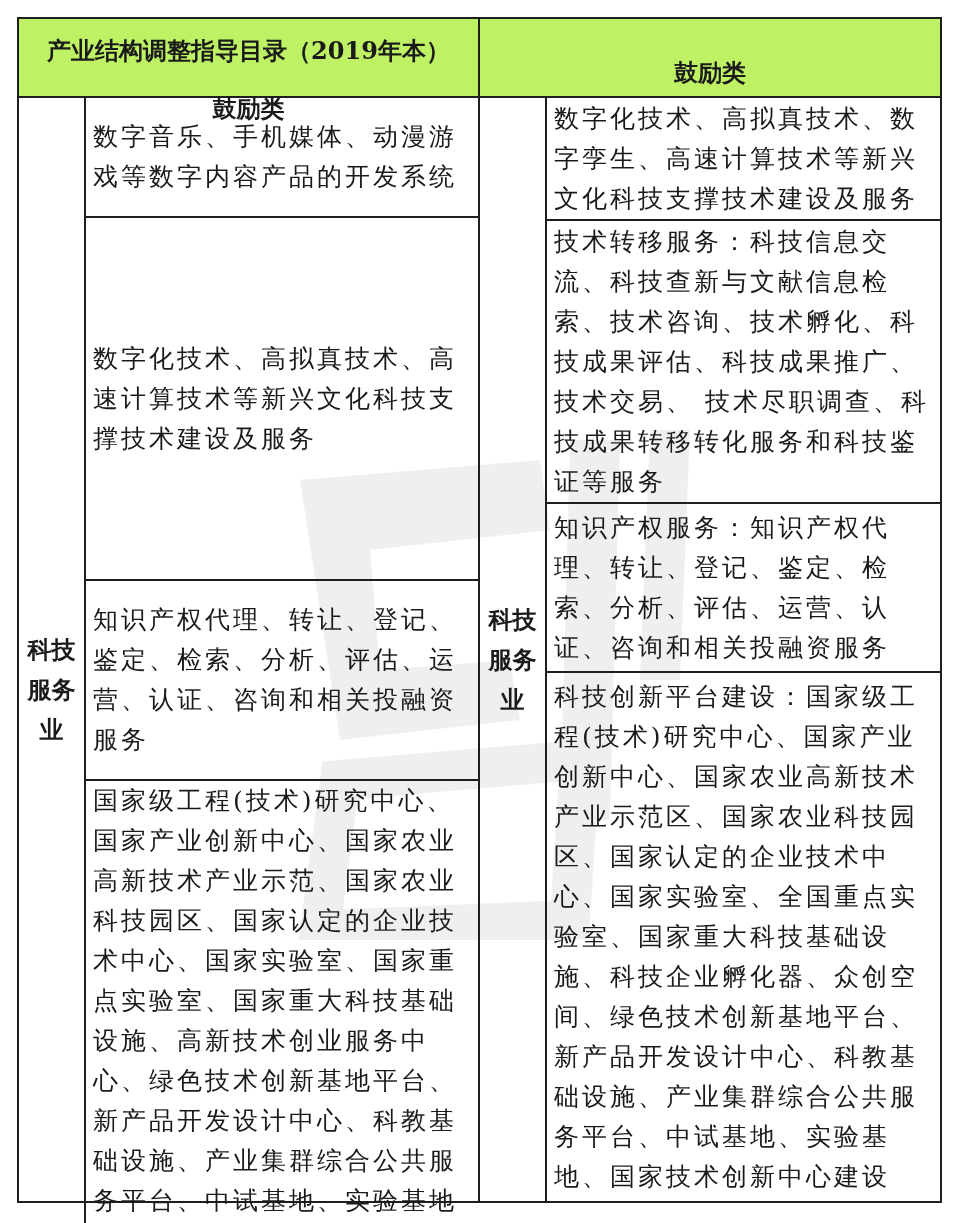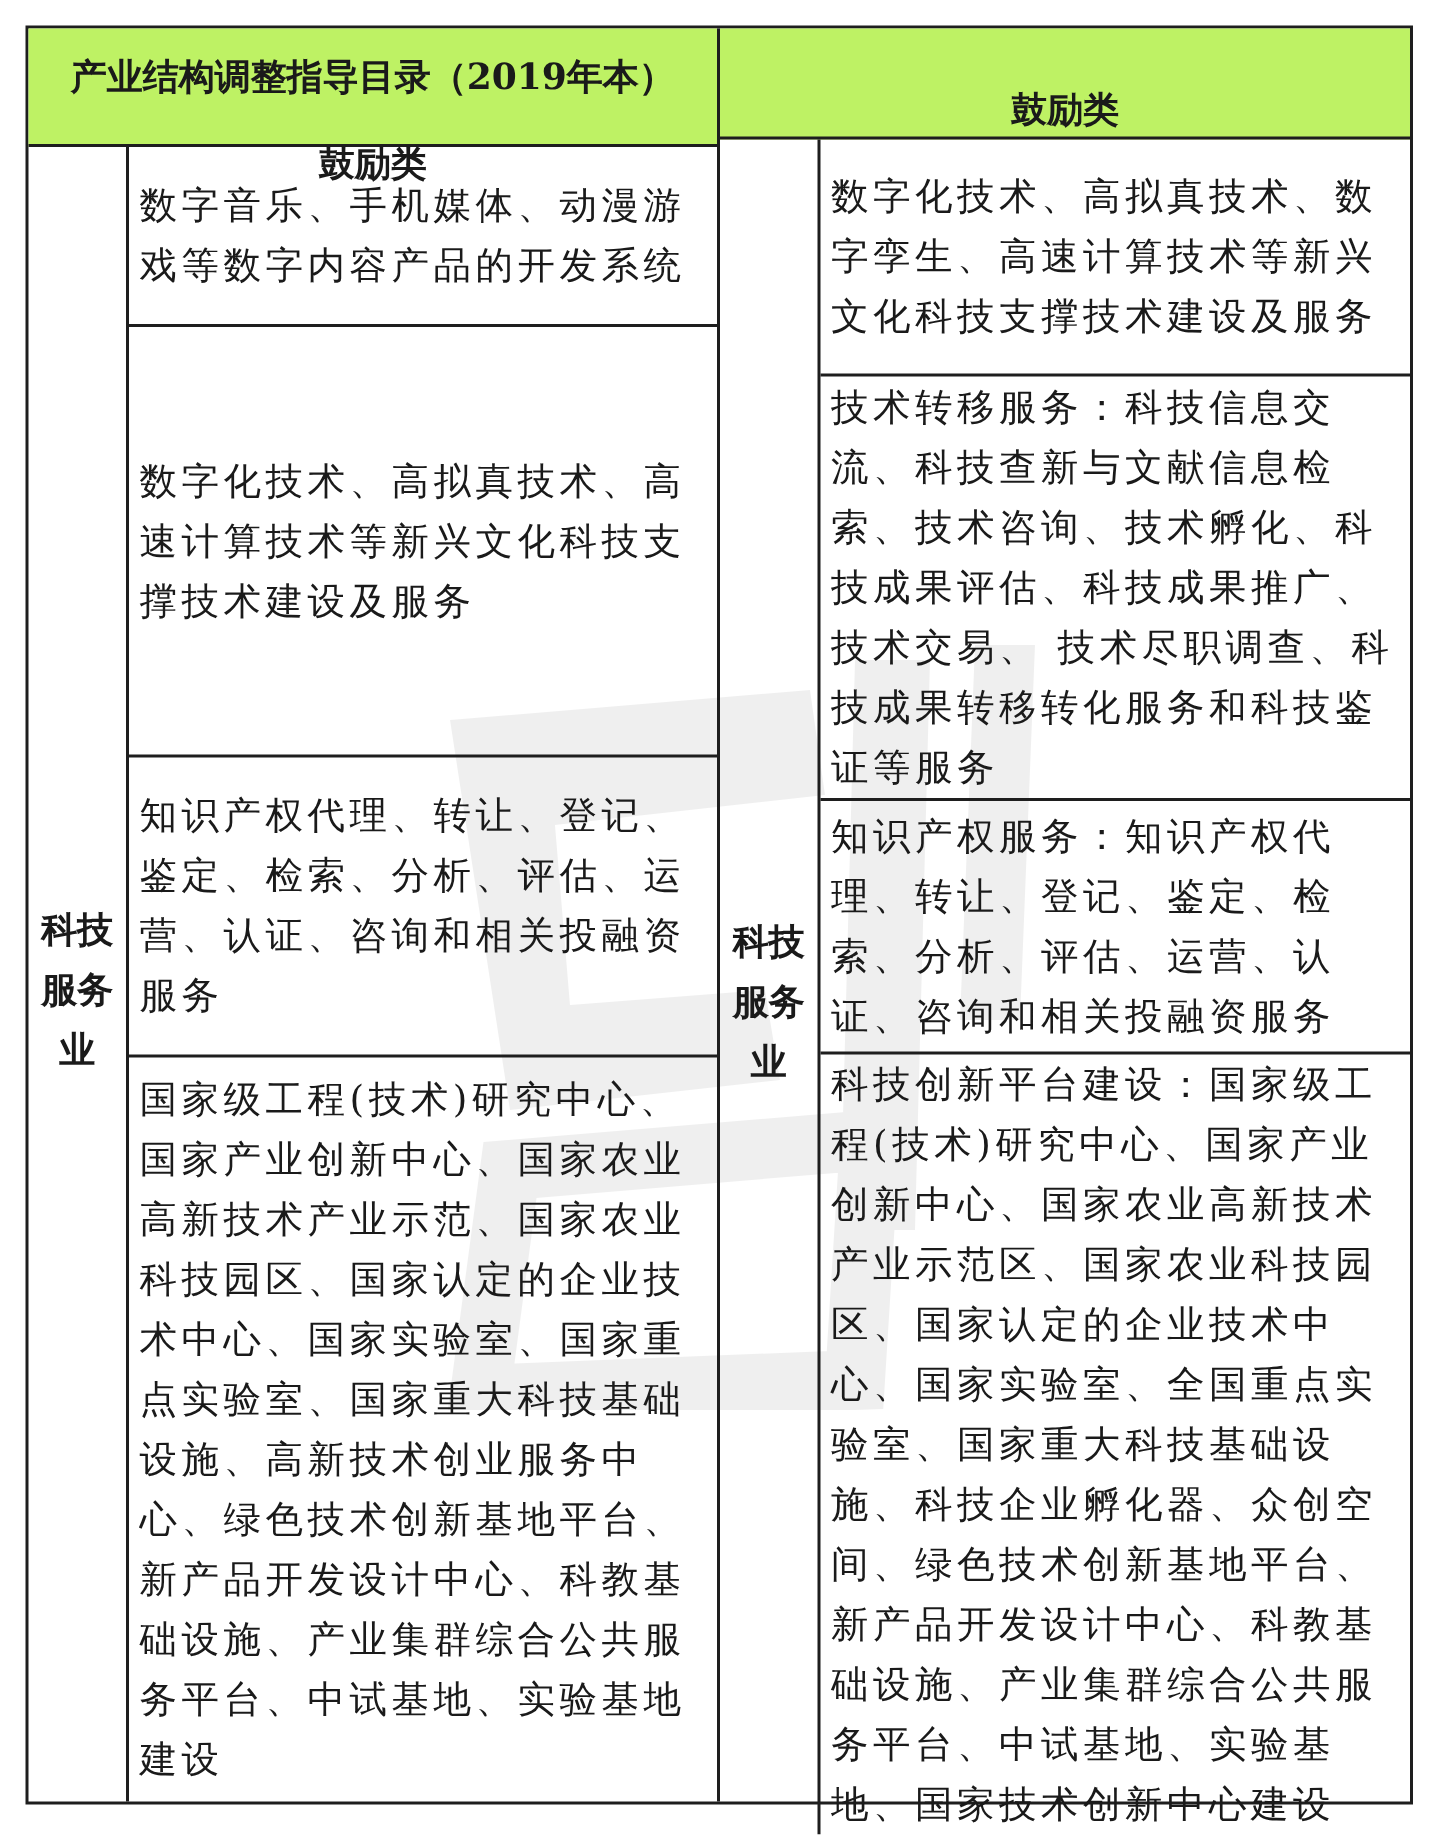--- a/index.html
+++ b/index.html
@@ -68,21 +68,21 @@
       <span class="t2">鼓励类</span>
     </div>
     <div class="body">
       <div class="cat">
         <span>科技服务业</span>
       </div>
       <div class="rows">
         <div class="row" style="height:120px">
           <span class="txt">数字音乐、手机媒体、动漫游戏等数字内容产品的开发系统</span>
         </div>
-        <div class="row" style="height:287px">
+        <div class="row" style="height:363px">
           <span class="txt">数字化技术、高拟真技术、高速计算技术等新兴文化科技支撑技术建设及服务</span>
         </div>
         <div class="row" style="height:200px">
           <span class="txt">知识产权代理、转让、登记、鉴定、检索、分析、评估、运营、认证、咨询和相关投融资服务</span>
         </div>
         <div class="row" style="flex:1">
           <span class="txt">国家级工程(技术)研究中心、国家产业创新中心、国家农业高新技术产业示范、国家农业科技园区、国家认定的企业技术中心、国家实验室、国家重点实验室、国家重大科技基础设施、高新技术创业服务中心、绿色技术创新基地平台、新产品开发设计中心、科教基础设施、产业集群综合公共服务平台、中试基地、实验基地建设</span>
         </div>
       </div>
     </div>
@@ -90,21 +90,21 @@
 
   <div class="half right">
     <div class="hdr">
       <span class="t2">鼓励类</span>
     </div>
     <div class="body">
       <div class="cat">
         <span>科技服务业</span>
       </div>
       <div class="rows">
-        <div class="row" style="height:158px">
+        <div class="row" style="height:123px">
           <span class="txt">数字化技术、高拟真技术、数字孪生、高速计算技术等新兴文化科技支撑技术建设及服务</span>
         </div>
         <div class="row" style="height:283px">
           <span class="txt">技术转移服务：科技信息交流、科技查新与文献信息检索、技术咨询、技术孵化、科技成果评估、科技成果推广、技术交易、 技术尽职调查、科技成果转移转化服务和科技鉴证等服务</span>
         </div>
         <div class="row" style="height:169px">
           <span class="txt">知识产权服务：知识产权代理、转让、登记、鉴定、检索、分析、评估、运营、认证、咨询和相关投融资服务</span>
         </div>
         <div class="row" style="flex:1">
           <span class="txt">科技创新平台建设：国家级工程(技术)研究中心、国家产业创新中心、国家农业高新技术产业示范区、国家农业科技园区、国家认定的企业技术中心、国家实验室、全国重点实验室、国家重大科技基础设施、科技企业孵化器、众创空间、绿色技术创新基地平台、新产品开发设计中心、科教基础设施、产业集群综合公共服 务平台、中试基地、实验基地、国家技术创新中心建设</span>

